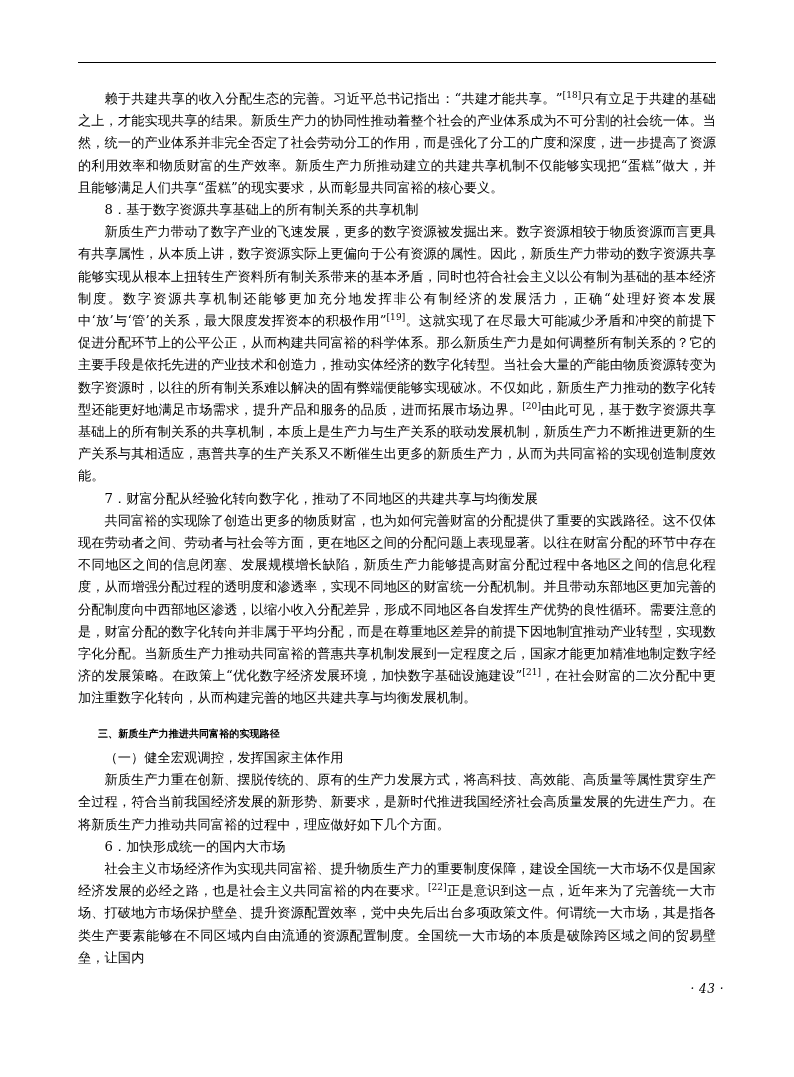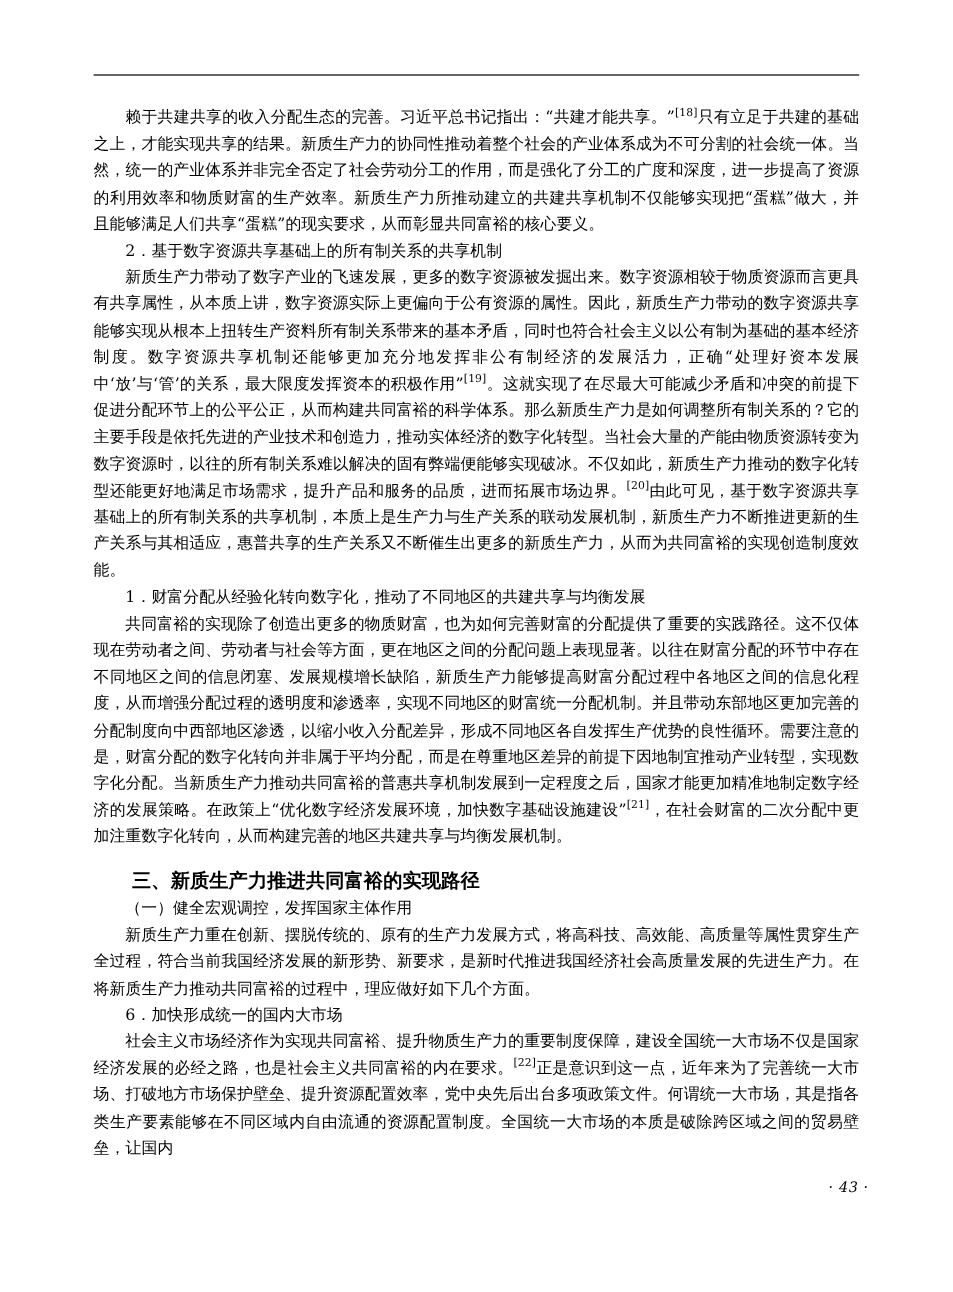--- a/index.html
+++ b/index.html
@@ -39,21 +39,21 @@
   }
   p {
     margin: 0;
     text-indent: 2em;
   }
   .section-head {
     margin-top: 13px;
     margin-bottom: 2px;
     font-family: "DejaVu Sans", "Liberation Sans", sans-serif;
     font-weight: bold;
-    font-size: 16px;
+    font-size: 10px;
     line-height: 22.2px;
     text-indent: 2em;
   }
   sup {
     font-size: 9px;
     vertical-align: super;
     line-height: 0;
   }
   .footer {
     position: absolute;
@@ -65,23 +65,23 @@
   }
 </style>
 </head>
 <body>
 
 <div class="page">
   <div class="rule-top"></div>
 
   <div class="body-text">
     <p>赖于共建共享的收入分配生态的完善。习近平总书记指出：“共建才能共享。”<sup>[18]</sup>只有立足于共建的基础之上，才能实现共享的结果。新质生产力的协同性推动着整个社会的产业体系成为不可分割的社会统一体。当然，统一的产业体系并非完全否定了社会劳动分工的作用，而是强化了分工的广度和深度，进一步提高了资源的利用效率和物质财富的生产效率。新质生产力所推动建立的共建共享机制不仅能够实现把“蛋糕”做大，并且能够满足人们共享“蛋糕”的现实要求，从而彰显共同富裕的核心要义。</p>
-    <p>2．基于数字资源共享基础上的所有制关系的共享机制</p>
+    <p>8．基于数字资源共享基础上的所有制关系的共享机制</p>
     <p>新质生产力带动了数字产业的飞速发展，更多的数字资源被发掘出来。数字资源相较于物质资源而言更具有共享属性，从本质上讲，数字资源实际上更偏向于公有资源的属性。因此，新质生产力带动的数字资源共享能够实现从根本上扭转生产资料所有制关系带来的基本矛盾，同时也符合社会主义以公有制为基础的基本经济制度。数字资源共享机制还能够更加充分地发挥非公有制经济的发展活力，正确“处理好资本发展中‘放’与‘管’的关系，最大限度发挥资本的积极作用”<sup>[19]</sup>。这就实现了在尽最大可能减少矛盾和冲突的前提下促进分配环节上的公平公正，从而构建共同富裕的科学体系。那么新质生产力是如何调整所有制关系的？它的主要手段是依托先进的产业技术和创造力，推动实体经济的数字化转型。当社会大量的产能由物质资源转变为数字资源时，以往的所有制关系难以解决的固有弊端便能够实现破冰。不仅如此，新质生产力推动的数字化转型还能更好地满足市场需求，提升产品和服务的品质，进而拓展市场边界。<sup>[20]</sup>由此可见，基于数字资源共享基础上的所有制关系的共享机制，本质上是生产力与生产关系的联动发展机制，新质生产力不断推进更新的生产关系与其相适应，惠普共享的生产关系又不断催生出更多的新质生产力，从而为共同富裕的实现创造制度效能。</p>
-    <p>1．财富分配从经验化转向数字化，推动了不同地区的共建共享与均衡发展</p>
+    <p>7．财富分配从经验化转向数字化，推动了不同地区的共建共享与均衡发展</p>
     <p>共同富裕的实现除了创造出更多的物质财富，也为如何完善财富的分配提供了重要的实践路径。这不仅体现在劳动者之间、劳动者与社会等方面，更在地区之间的分配问题上表现显著。以往在财富分配的环节中存在不同地区之间的信息闭塞、发展规模增长缺陷，新质生产力能够提高财富分配过程中各地区之间的信息化程度，从而增强分配过程的透明度和渗透率，实现不同地区的财富统一分配机制。并且带动东部地区更加完善的分配制度向中西部地区渗透，以缩小收入分配差异，形成不同地区各自发挥生产优势的良性循环。需要注意的是，财富分配的数字化转向并非属于平均分配，而是在尊重地区差异的前提下因地制宜推动产业转型，实现数字化分配。当新质生产力推动共同富裕的普惠共享机制发展到一定程度之后，国家才能更加精准地制定数字经济的发展策略。在政策上“优化数字经济发展环境，加快数字基础设施建设”<sup>[21]</sup>，在社会财富的二次分配中更加注重数字化转向，从而构建完善的地区共建共享与均衡发展机制。</p>
 
     <div class="section-head">三、新质生产力推进共同富裕的实现路径</div>
 
     <p>（一）健全宏观调控，发挥国家主体作用</p>
     <p>新质生产力重在创新、摆脱传统的、原有的生产力发展方式，将高科技、高效能、高质量等属性贯穿生产全过程，符合当前我国经济发展的新形势、新要求，是新时代推进我国经济社会高质量发展的先进生产力。在将新质生产力推动共同富裕的过程中，理应做好如下几个方面。</p>
     <p>6．加快形成统一的国内大市场</p>
     <p>社会主义市场经济作为实现共同富裕、提升物质生产力的重要制度保障，建设全国统一大市场不仅是国家经济发展的必经之路，也是社会主义共同富裕的内在要求。<sup>[22]</sup>正是意识到这一点，近年来为了完善统一大市场、打破地方市场保护壁垒、提升资源配置效率，党中央先后出台多项政策文件。何谓统一大市场，其是指各类生产要素能够在不同区域内自由流通的资源配置制度。全国统一大市场的本质是破除跨区域之间的贸易壁垒，让国内</p>
   </div>
 

